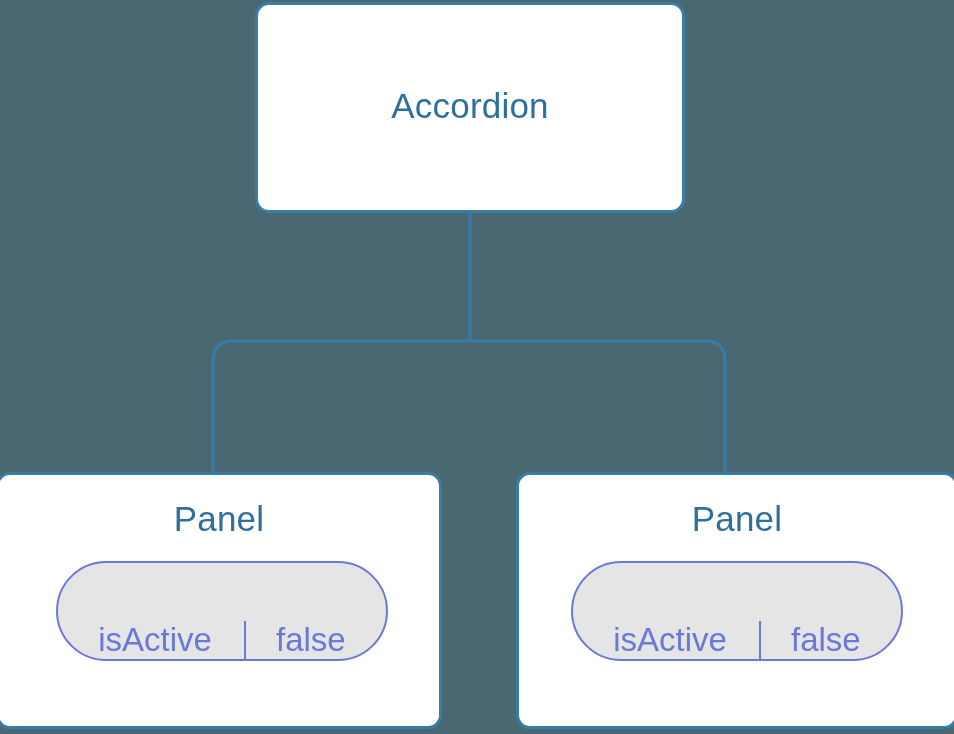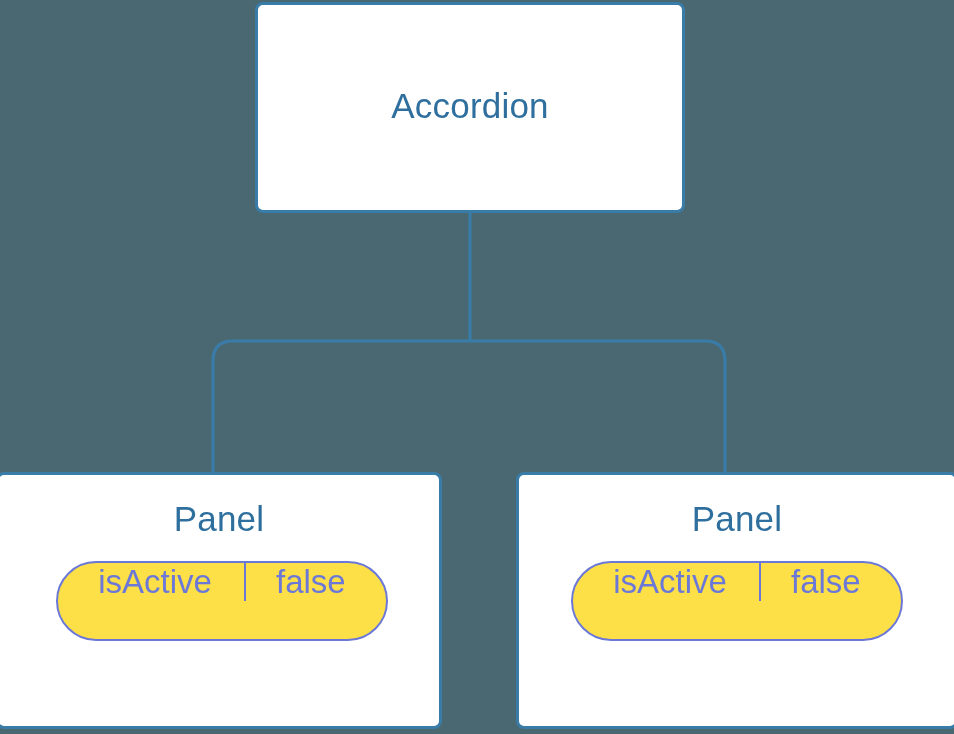--- a/index.html
+++ b/index.html
@@ -31,21 +31,21 @@
     height: 734px;
     z-index: 1;
   }
 
   
   .node {
     position: absolute;
     z-index: 2;
     background: #ffffff;
     border: 3px solid #3a7ca8;
-    border-radius: 8px;
+    border-radius: 14px;
     box-sizing: border-box;
     display: flex;
     flex-direction: column;
     align-items: center;
   }
 
   .node-title {
     color: #2e6f9e;
     font-size: 35px;
     font-weight: 400;
@@ -79,25 +79,25 @@
     height: 257px;
   }
   .panel .node-title {
     margin-top: 24px;
   }
 
   
   .prop-pill {
     margin-top: 22px;
     display: flex;
-    align-items: flex-start;
+    align-items: flex-end;
     border: 2.5px solid #6b78d8;
     border-radius: 999px;
-    background: #fde047;
-    height: 80px;
+    background: #e5e5e5;
+    height: 100px;
     box-sizing: border-box;
     overflow: hidden;
   }
   .prop-key,
   .prop-val {
     display: flex;
     align-items: center;
     justify-content: center;
     color: #6b78d8;
     font-size: 33px;

